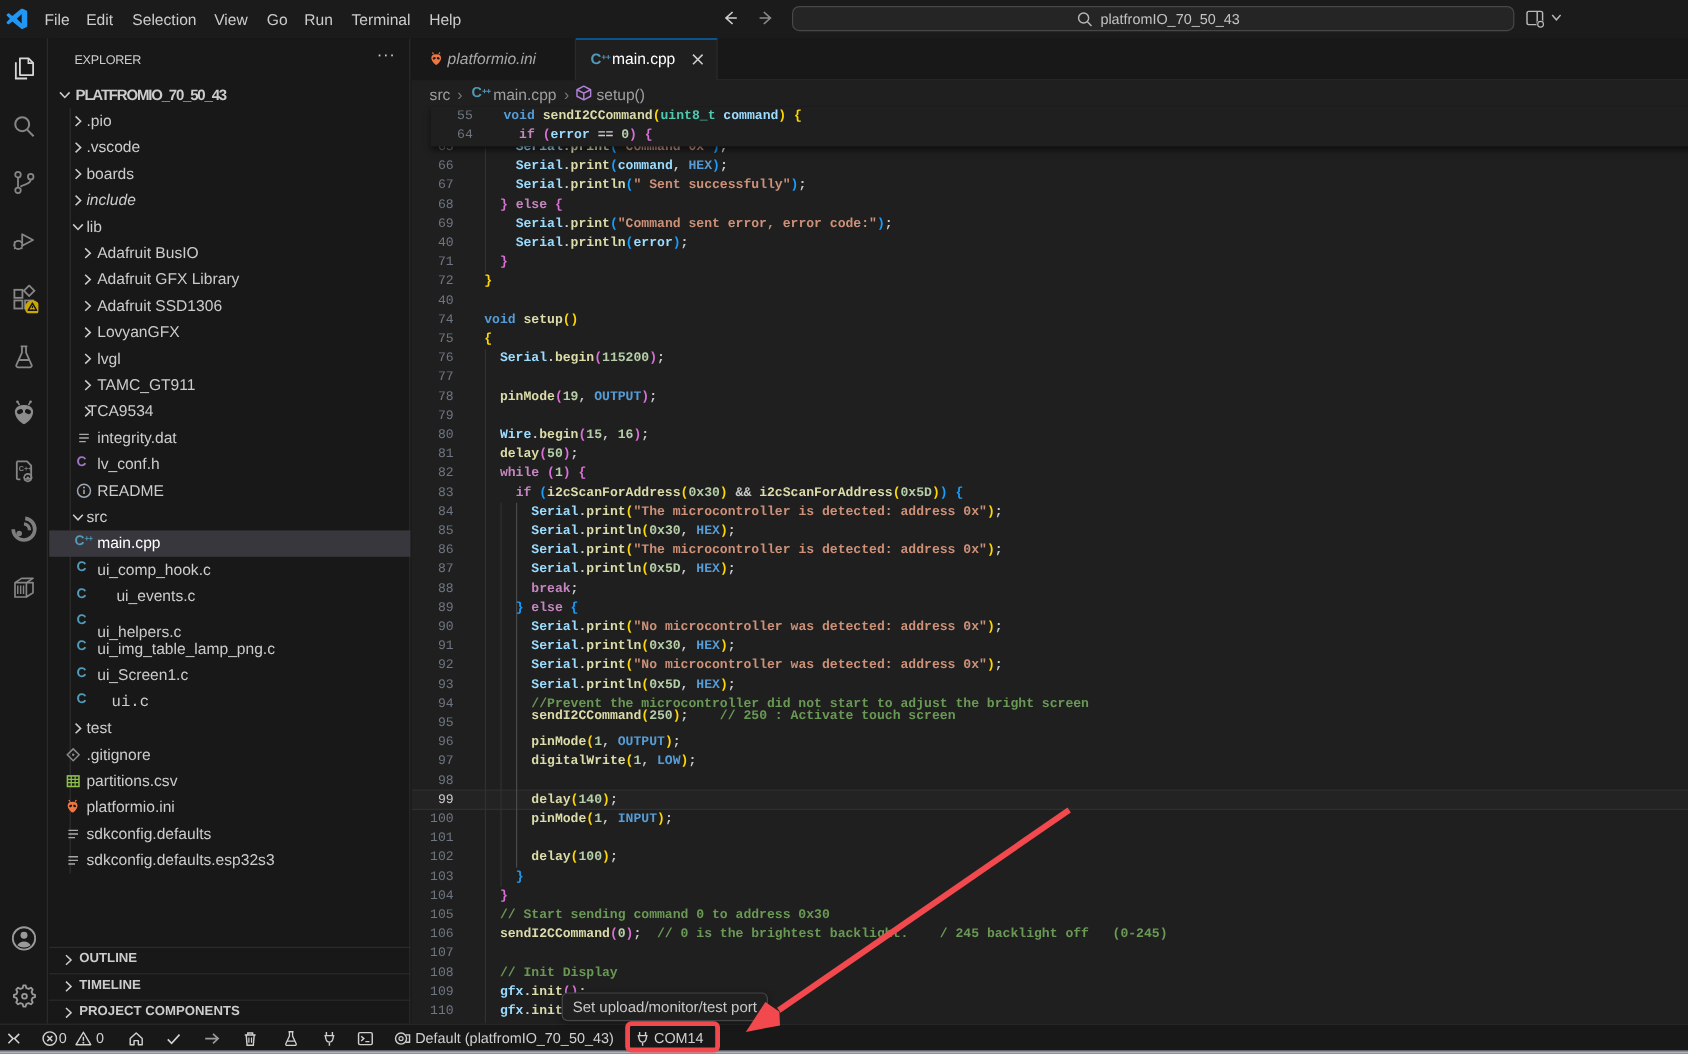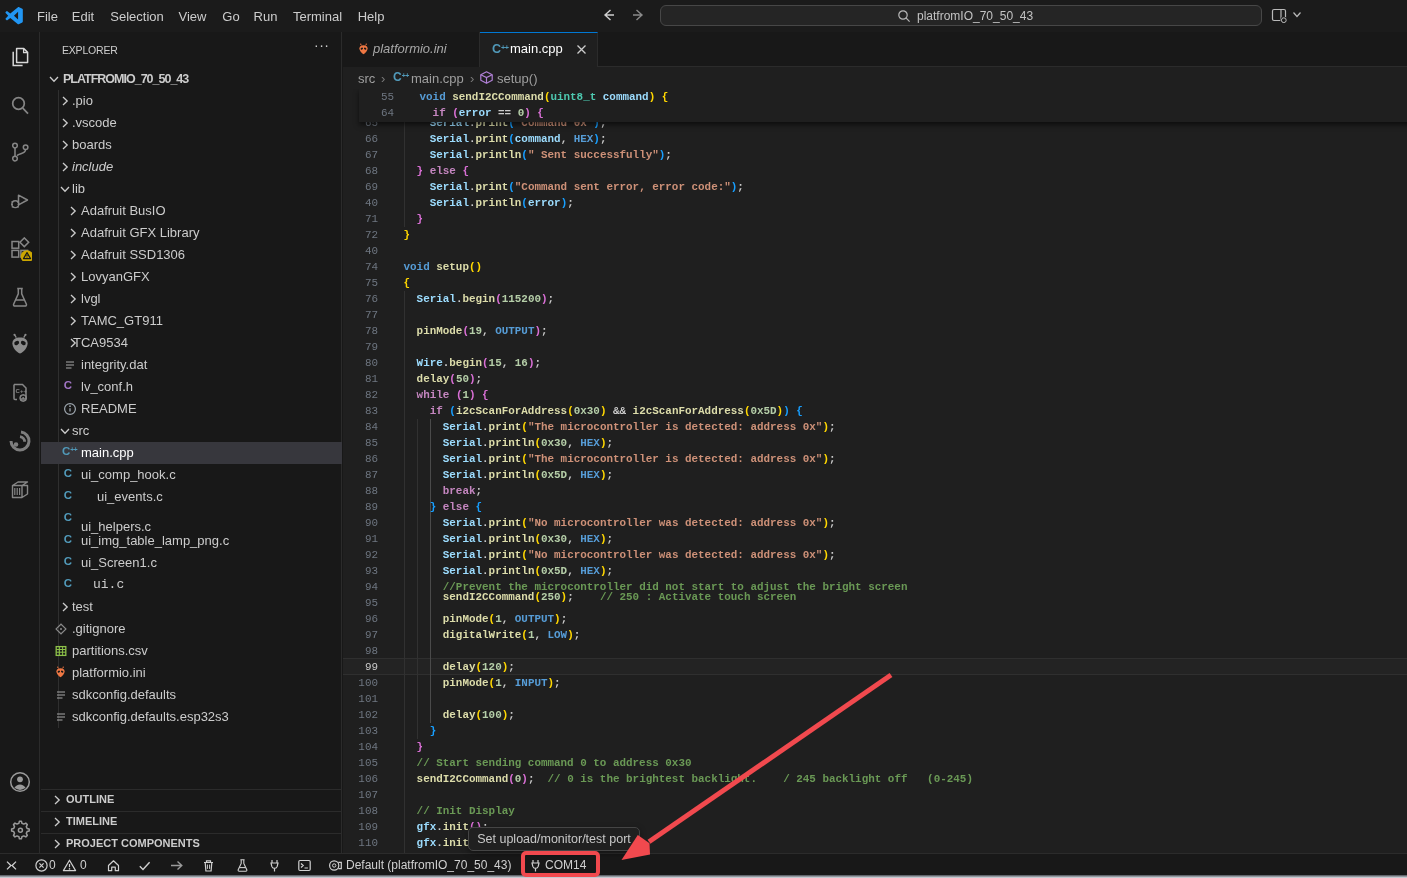--- a/index.html
+++ b/index.html
@@ -387,21 +387,21 @@
 <div class="cl" style="top:409.5px">    <i class="b3">}</i> <i class="ct">else</i> <i class="b3">{</i></div>
 <div class="cl" style="top:425.5px">      <i class="va">Serial</i>.<i class="fn">print</i><i class="b1">(</i><i class="st">"No microcontroller was detected: address 0x"</i><i class="b1">)</i>;</div>
 <div class="cl" style="top:441.5px">      <i class="va">Serial</i>.<i class="fn">println</i><i class="b1">(</i><i class="nu">0x30</i>, <i class="kw">HEX</i><i class="b1">)</i>;</div>
 <div class="cl" style="top:457.5px">      <i class="va">Serial</i>.<i class="fn">print</i><i class="b1">(</i><i class="st">"No microcontroller was detected: address 0x"</i><i class="b1">)</i>;</div>
 <div class="cl" style="top:473.5px">      <i class="va">Serial</i>.<i class="fn">println</i><i class="b1">(</i><i class="nu">0x5D</i>, <i class="kw">HEX</i><i class="b1">)</i>;</div>
 <div class="cl" style="top:489.5px">      <i class="co">//Prevent the microcontroller did not start to adjust the bright screen</i></div>
 <div class="cl" style="top:500px">      <i class="fn">sendI2CCommand</i><i class="b1">(</i><i class="nu">250</i><i class="b1">)</i>;    <i class="co">// 250 : Activate touch screen</i></div>
 <div class="cl" style="top:521.5px">      <i class="fn">pinMode</i><i class="b1">(</i><i class="nu">1</i>, <i class="kw">OUTPUT</i><i class="b1">)</i>;</div>
 <div class="cl" style="top:537.5px">      <i class="fn">digitalWrite</i><i class="b1">(</i><i class="nu">1</i>, <i class="kw">LOW</i><i class="b1">)</i>;</div>
 <div class="cl" style="top:553.5px"></div>
-<div class="cl" style="top:569.5px">      <i class="fn">delay</i><i class="b1">(</i><i class="nu">120</i><i class="b1">)</i>;</div>
+<div class="cl" style="top:569.5px">      <i class="fn">delay</i><i class="b1">(</i><i class="nu">140</i><i class="b1">)</i>;</div>
 <div class="cl" style="top:585.5px">      <i class="fn">pinMode</i><i class="b1">(</i><i class="nu">1</i>, <i class="kw">INPUT</i><i class="b1">)</i>;</div>
 <div class="cl" style="top:601.5px"></div>
 <div class="cl" style="top:617.5px">      <i class="fn">delay</i><i class="b1">(</i><i class="nu">100</i><i class="b1">)</i>;</div>
 <div class="cl" style="top:633.5px">    <i class="b3">}</i></div>
 <div class="cl" style="top:649.5px">  <i class="b2">}</i></div>
 <div class="cl" style="top:665.5px">  <i class="co">// Start sending command 0 to address 0x30</i></div>
 <div class="cl" style="top:681.5px">  <i class="fn">sendI2CCommand</i><i class="b2">(</i><i class="nu">0</i><i class="b2">)</i>;  <i class="co">// 0 is the brightest backlight.    / 245 backlight off   (0-245)</i></div>
 <div class="cl" style="top:697.5px"></div>
 <div class="cl" style="top:713.5px">  <i class="co">// Init Display</i></div>
 <div class="cl" style="top:729.5px">  <i class="va">gfx</i>.<i class="fn">init</i><i class="b2">()</i>;</div>

